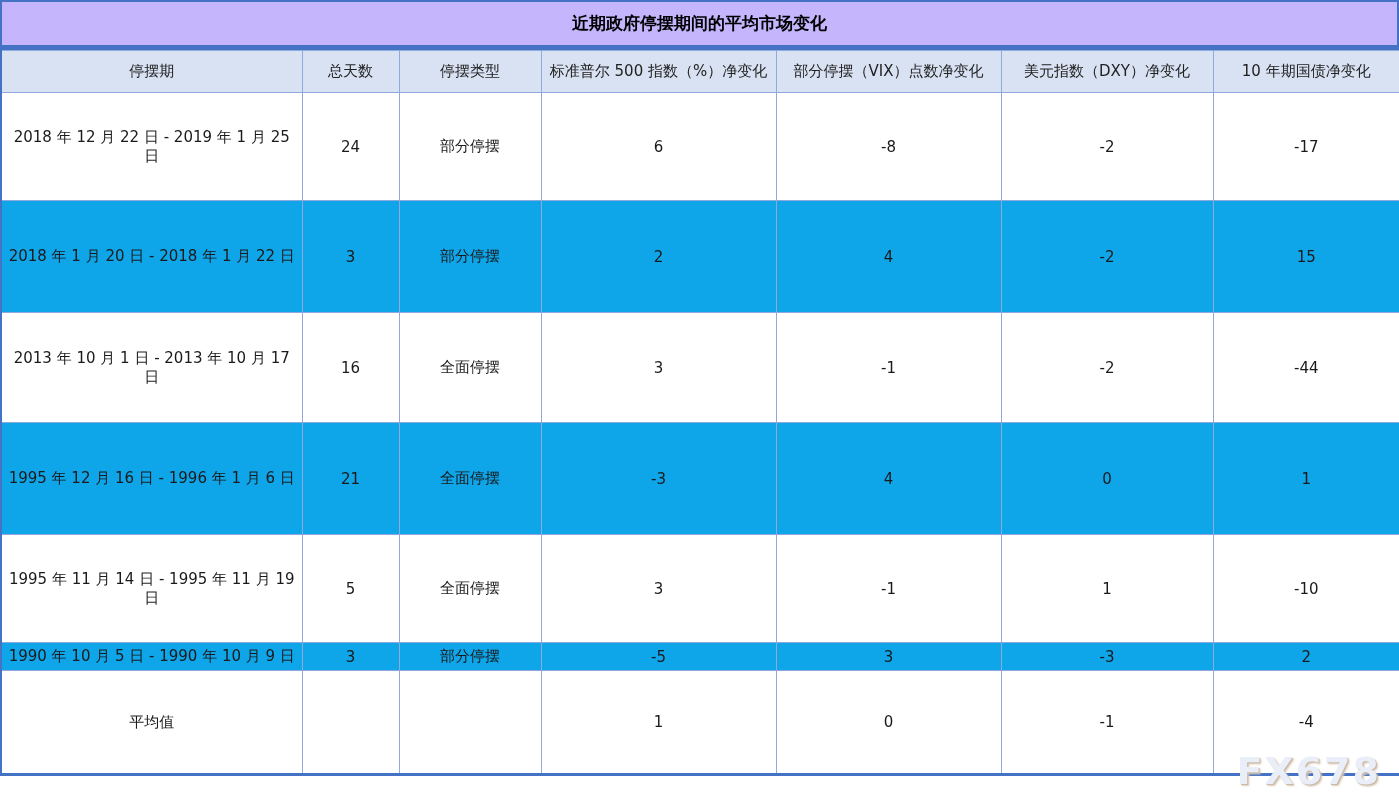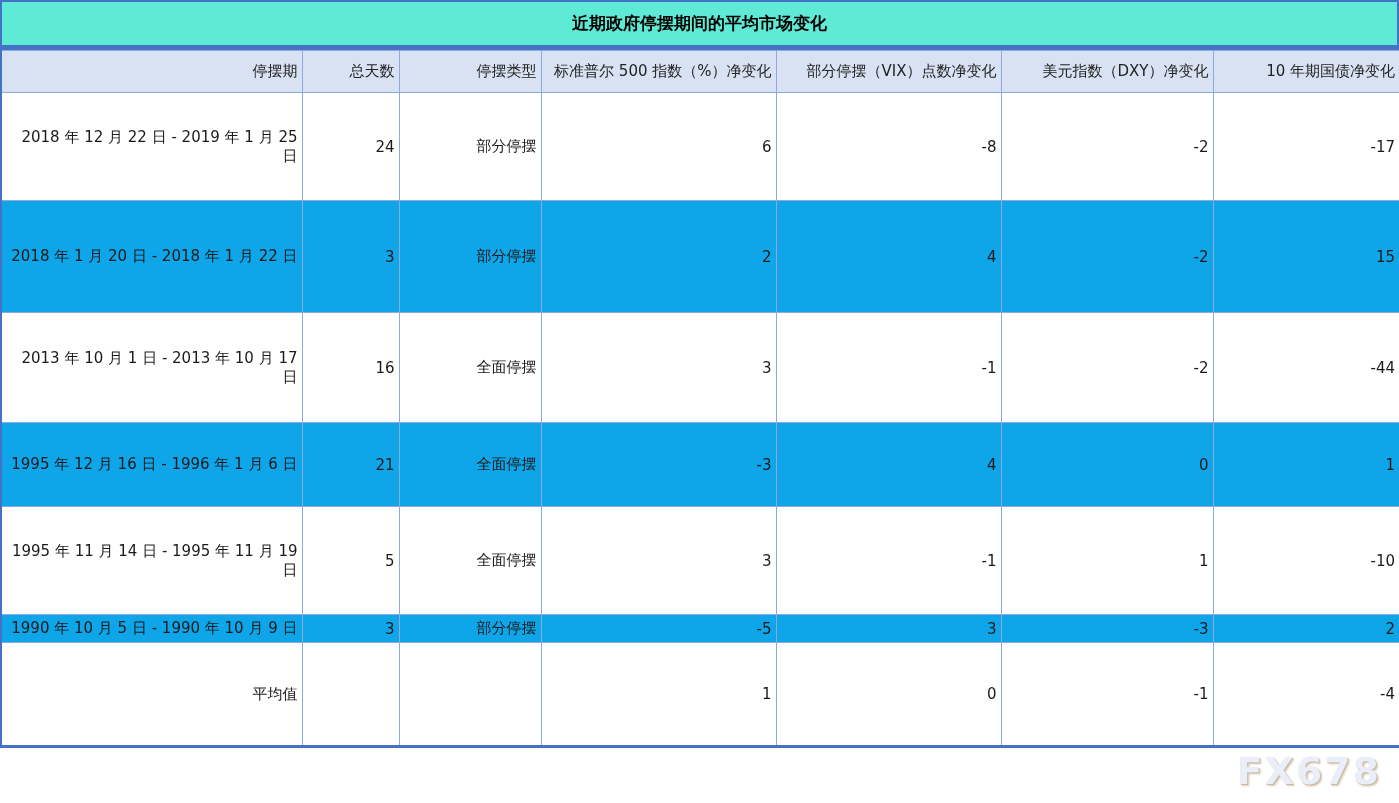--- a/index.html
+++ b/index.html
@@ -22,48 +22,48 @@
     border-top: 2px solid #4472c4;
     border-left: 2px solid #4472c4;
     border-right: 2px solid #4472c4;
     border-bottom: 5px solid #4472c4;
     display: flex;
     align-items: center;
     justify-content: center;
     font-size: 17px;
     font-weight: bold;
     color: #000000;
-    background: #5eead4;
+    background: #c4b5fd;
   }
   table.shutdown {
     width: 1399px;
     table-layout: fixed;
     border-collapse: collapse;
     border-left: 2px solid #4472c4;
     border-right: 2px solid #4472c4;
     border-bottom: 3px solid #4472c4;
   }
   table.shutdown th,
   table.shutdown td {
     border: 1px solid #8fa9dc;
-    text-align: right;
+    text-align: center;
     vertical-align: middle;
     font-size: 15px;
     font-weight: normal;
     padding: 0 4px;
     color: #1a1a1a;
     background: #ffffff;
   }
   table.shutdown thead tr { height: 42px; }
   table.shutdown thead th { background: #d9e2f3; color: #222222; }
   tr.blue td { background: #0ea5e9; }
   tr.r0 { height: 108px; }
   tr.r1 { height: 112px; }
   tr.r2 { height: 110px; }
-  tr.r3 { height: 84px; padding-left: 48px; }
+  tr.r3 { height: 112px; padding-left: 48px; }
   tr.r4 { height: 108px; }
   tr.r5 { height: 28px; }
   tr.r6 { height: 104px; }
   .watermark {
     position: absolute;
     right: 18px;
     bottom: 10px;
     font-size: 38px;
     font-weight: bold;
     letter-spacing: 2px;

